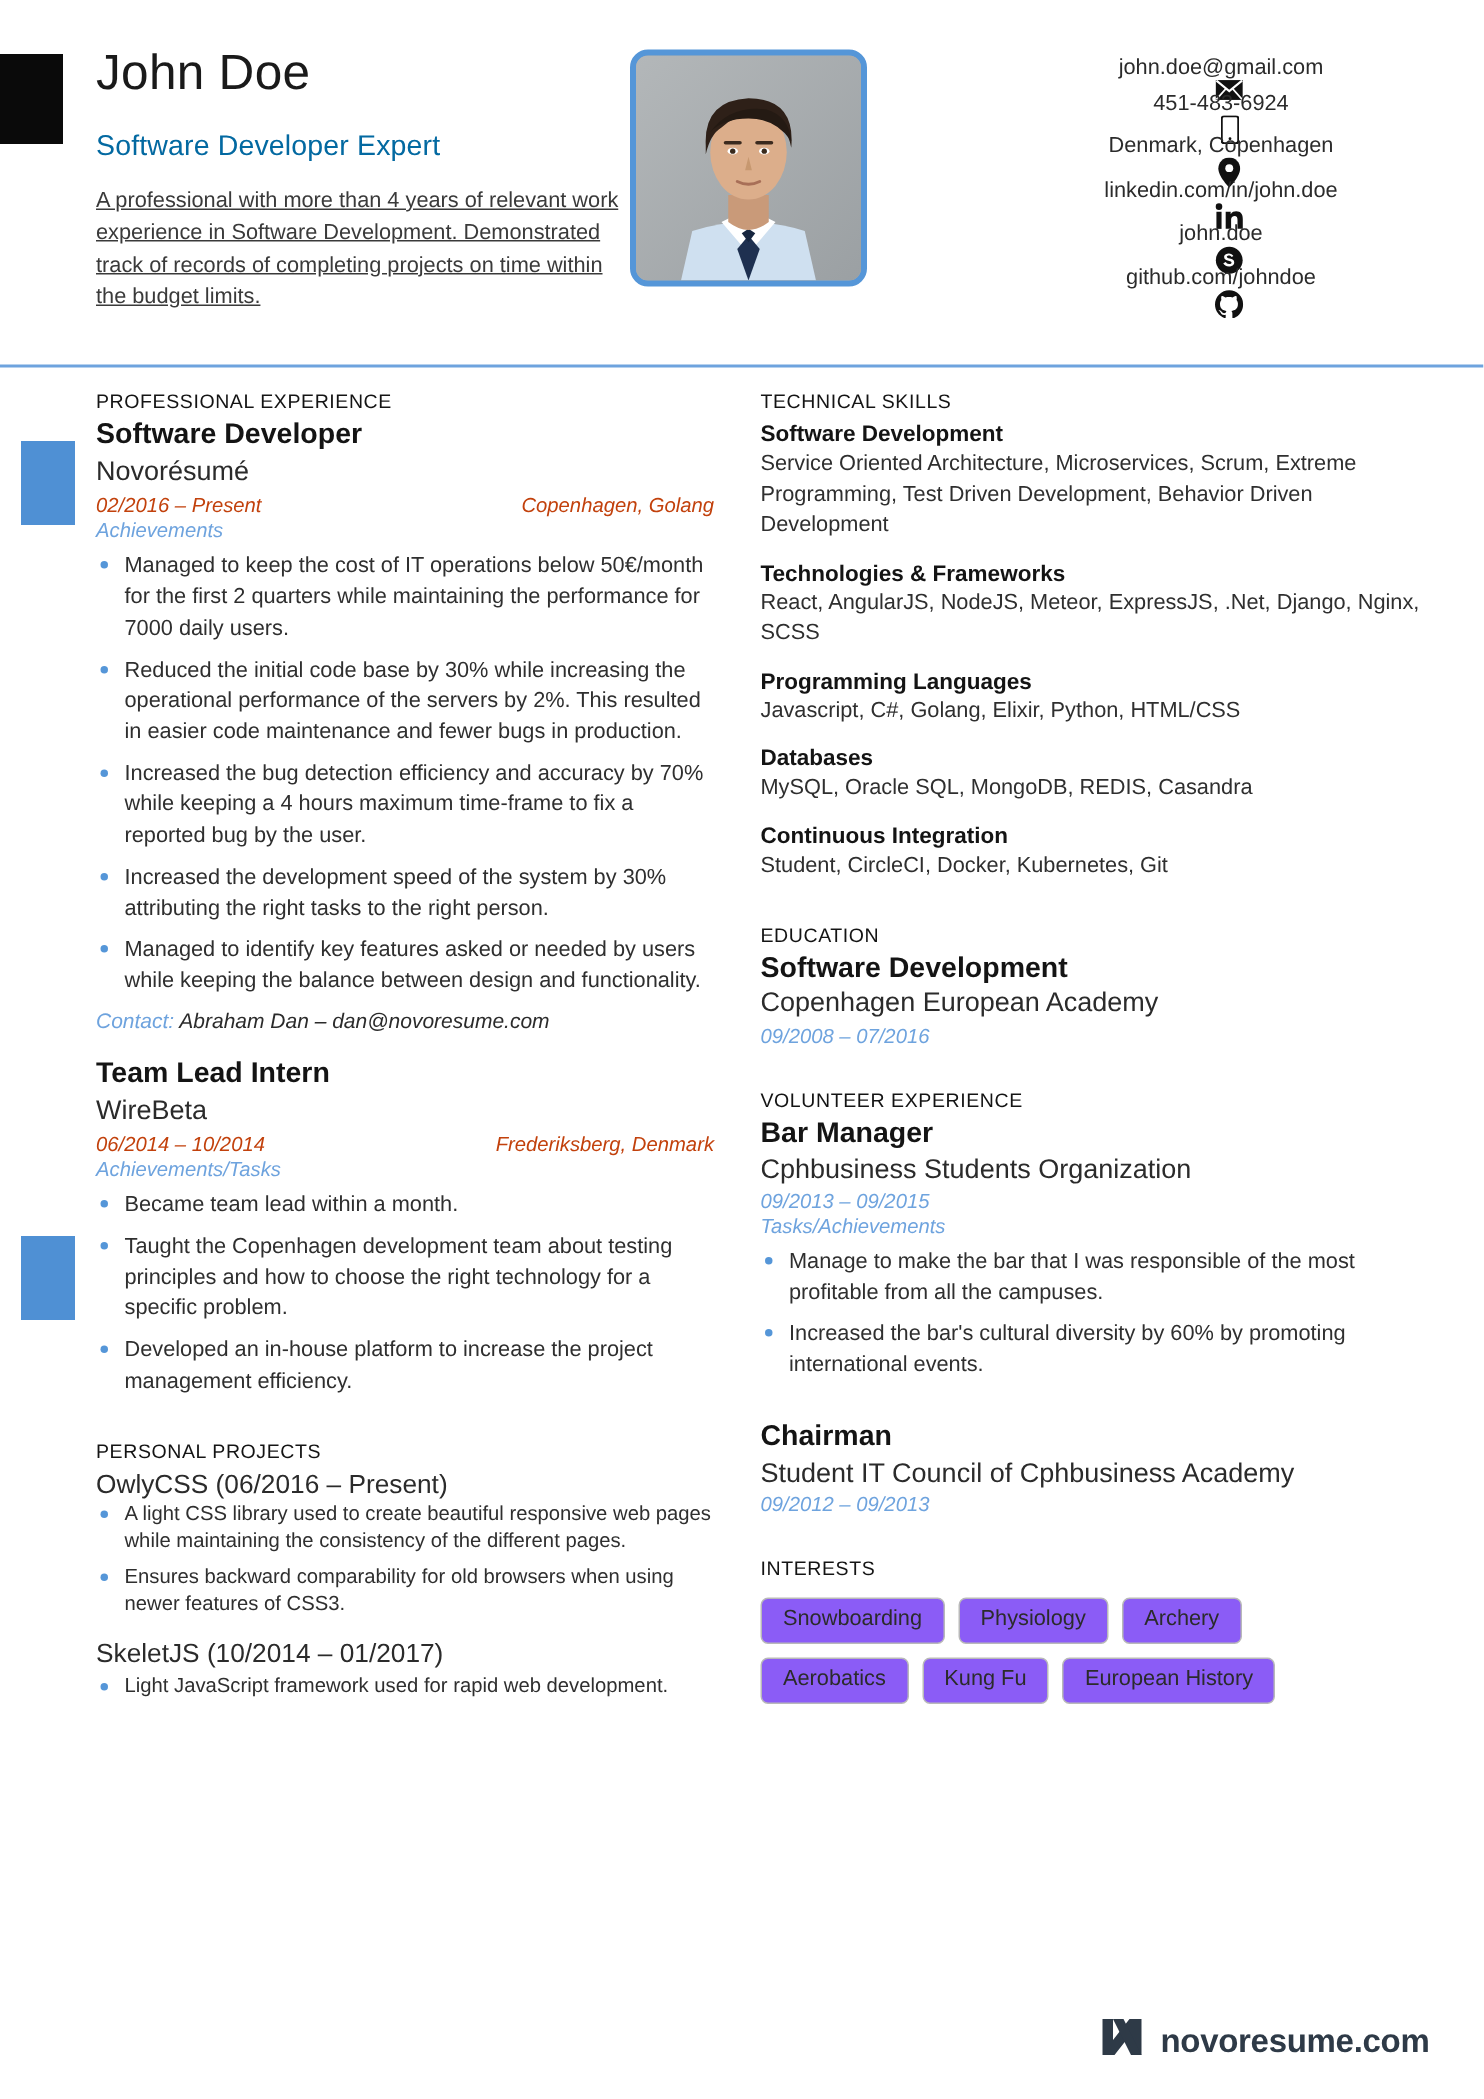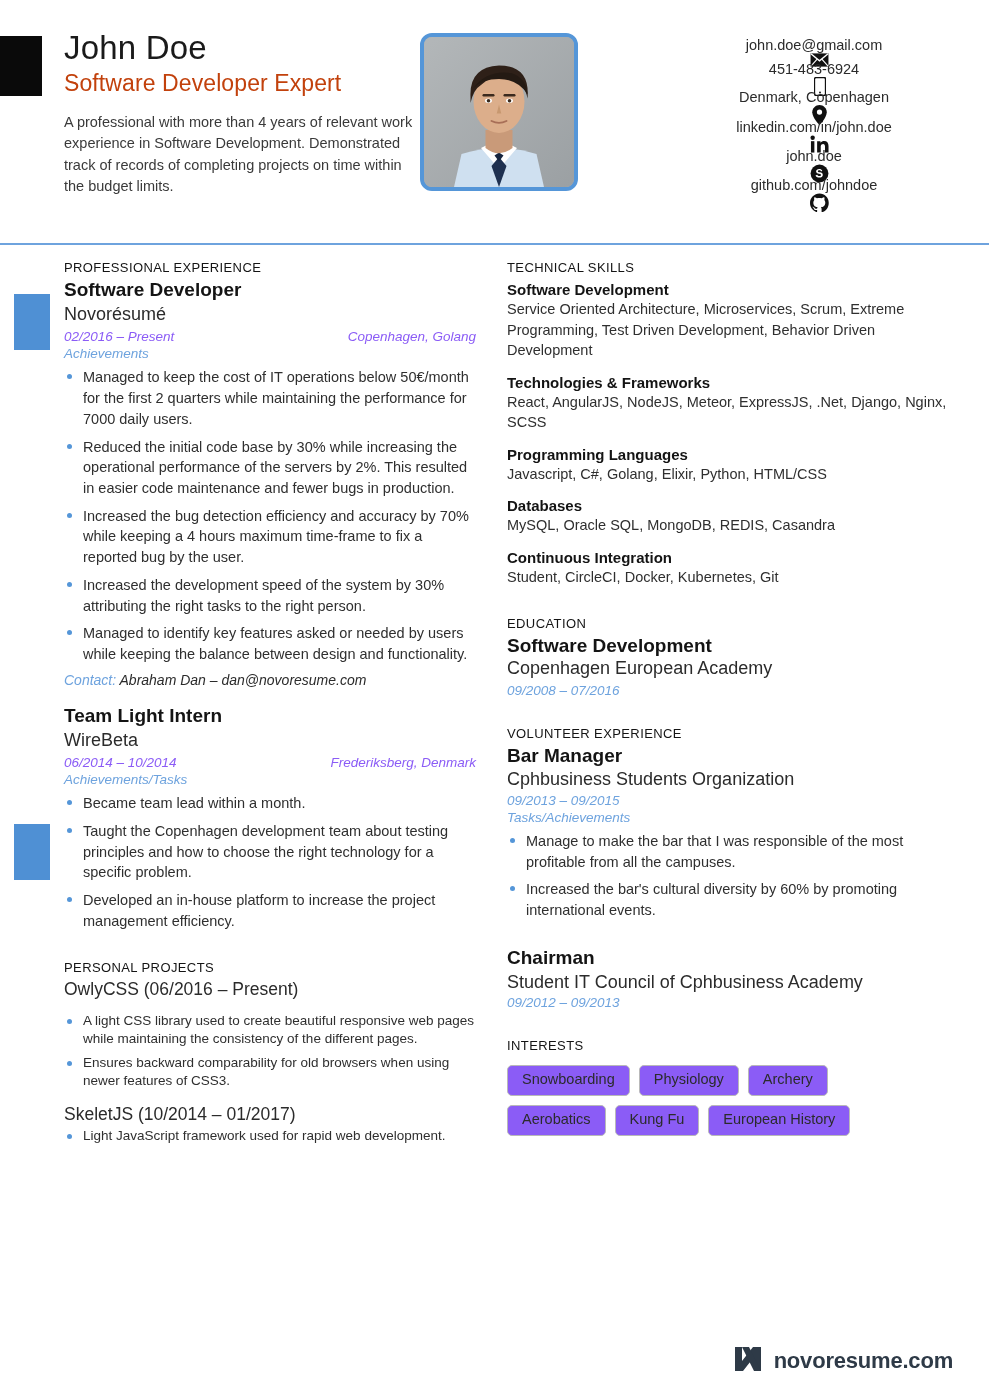--- a/index.html
+++ b/index.html
@@ -11,22 +11,22 @@
     position:relative;
     overflow:hidden;
   }
 
   
   .header { position:relative; height:244px; }
   .black-square { position:absolute; left:0; top:36px; width:42px; height:60px; background:#0a0a0a; }
   .header-inner { display:flex; padding:30px 40px 0 64px; }
   .hdr-left { width:350px; flex:0 0 350px; }
   .name { font-size:33px; font-weight:400; color:#1a1a1a; letter-spacing:0.2px; line-height:1.12; }
-  .title { font-size:23px; color:#c2410c; margin-top:3px; letter-spacing:0.1px; }
-  .summary { font-size:14.5px; line-height:1.47; color:#3a3a3a; margin-top:15px; }
+  .title { font-size:19px; color:#0369a1; margin-top:20px; letter-spacing:0.1px; }
+  .summary { font-size:14.5px; line-height:1.47; color:#3a3a3a; margin-top:15px;text-decoration:underline; }
 
   .photo-wrap { flex:0 0 165px; margin-left:6px; margin-top:3px; }
   .photo {
     width:158px; height:158px; border:4px solid #5596d8; border-radius:12px;
     overflow:hidden; background:#a9aeb1; position:relative;
   }
   .photo svg { display:block; width:100%; height:100%; }
 
   .contacts { margin-left:auto; padding-top:8px; width:270px; }
   .c-row { display:flex; align-items:center; justify-content:flex-end; height:29px;flex-direction:column; }
@@ -42,21 +42,21 @@
   .col-right { width:491px; flex:0 0 491px; padding-left:9px; padding-right:30px; }
 
   .sec-title {
     font-size:13px; font-weight:400; color:#141414;
     letter-spacing:0.4px; margin-bottom:4px;
   }
   .sec-gap { margin-top:28px; }
 
   .job-title { font-size:19px; font-weight:700; color:#141414; line-height:1.2; }
   .job-org   { font-size:18px; font-weight:400; color:#2b2b2b; line-height:1.25; margin-top:1px; }
-  .meta-row  { display:flex; justify-content:space-between; font-size:13.5px; font-style:italic; color:#8b5cf6; margin-top:4px; }
+  .meta-row  { display:flex; justify-content:space-between; font-size:13.5px; font-style:italic; color:#c2410c; margin-top:4px; }
   .meta-row .m-right { text-align:right; }
   .meta-label { font-size:13.5px; font-style:italic; color:#6ea3de; margin-top:2px; }
 
   ul.bullets { list-style:none; margin-top:6px; }
   ul.bullets li {
     position:relative; padding-left:19px; font-size:14.5px; line-height:1.43;
     color:#2f2f2f; margin-bottom:7px;
   }
   ul.bullets li::before {
     content:""; position:absolute; left:3px; top:7px;
@@ -237,39 +237,39 @@
         <li>Increased the development speed of the system by 30% attributing the right tasks to the right person.</li>
         <li>Managed to identify key features asked or needed by users while keeping the balance between design and functionality.</li>
       </ul>
       <div class="contact-line">
         <span class="lbl">Contact:</span>
         <span>Abraham Dan – dan@novoresume.com</span>
       </div>
     </div>
 
     <div style="margin-top:17px;">
-      <div class="job-title">Team Light Intern</div>
+      <div class="job-title">Team Lead Intern</div>
       <div class="job-org">WireBeta</div>
       <div class="meta-row">
         <span>06/2014 – 10/2014</span>
         <span class="m-right">Frederiksberg, Denmark</span>
       </div>
       <div class="meta-label">Achievements/Tasks</div>
       <ul class="bullets">
         <li>Became team lead within a month.</li>
         <li>Taught the Copenhagen development team about testing principles and how to choose the right technology for a specific problem.</li>
         <li>Developed an in-house platform to increase the project management efficiency.</li>
       </ul>
     </div>
 
     <div class="sec-title sec-gap">PERSONAL PROJECTS</div>
 
     <div>
       <div class="proj-name" style="margin-top:2px;">OwlyCSS (06/2016 – Present)</div>
-      <ul class="bullets tight" style="margin-top:12px;">
+      <ul class="bullets tight" style="margin-top:0;">
         <li>A light CSS library used to create beautiful responsive web pages while maintaining the consistency of the different pages.</li>
         <li>Ensures backward comparability for old browsers when using newer features of CSS3.</li>
       </ul>
     </div>
 
     <div style="margin-top:14px;">
       <div class="proj-name">SkeletJS (10/2014 – 01/2017)</div>
       <ul class="bullets tight" style="margin-top:2px;">
         <li>Light JavaScript framework used for rapid web development.</li>
       </ul>

